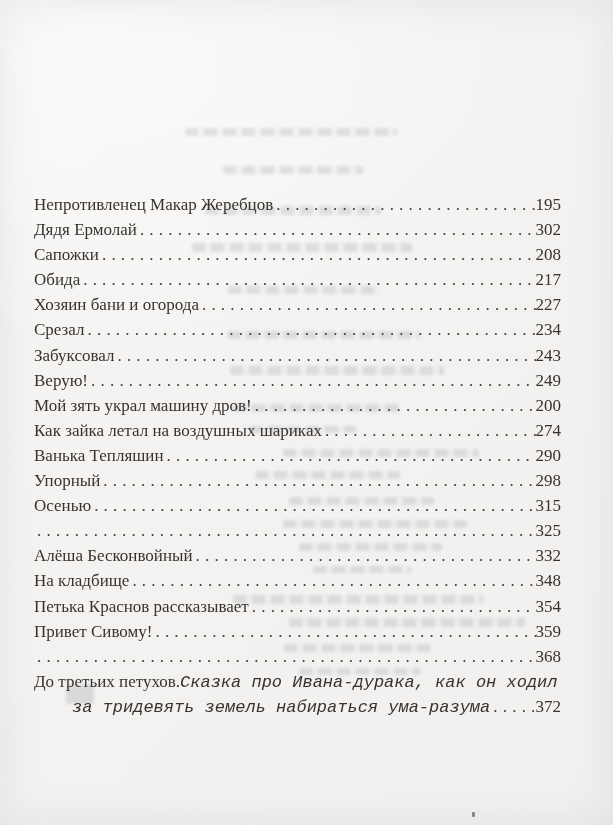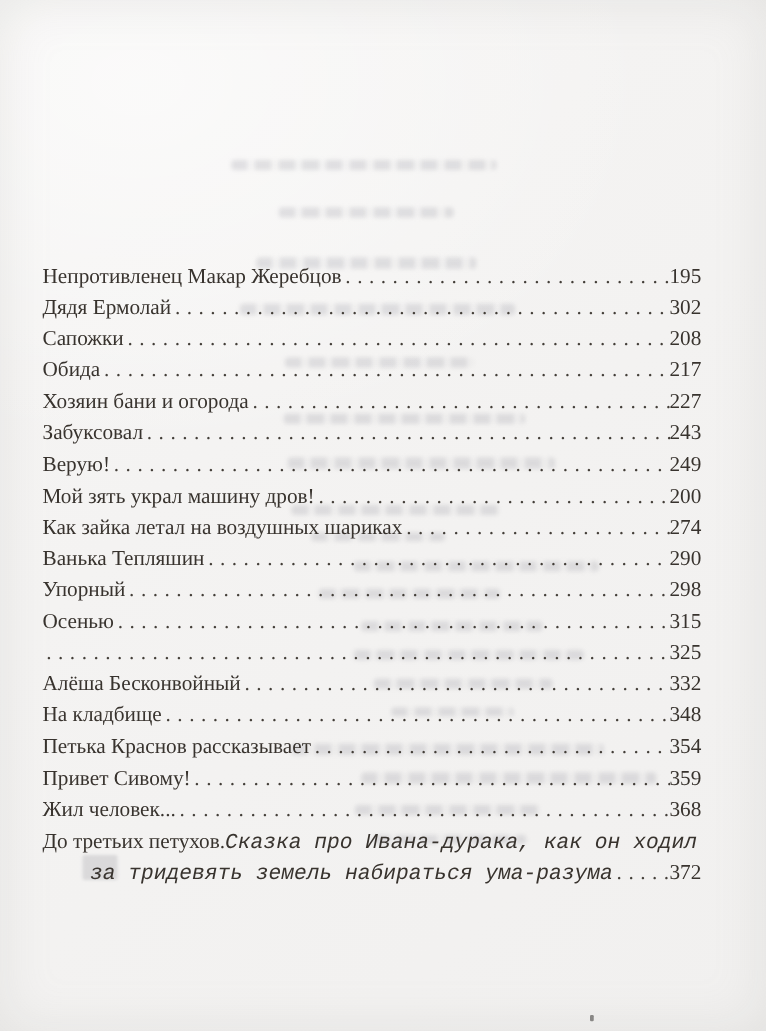--- a/index.html
+++ b/index.html
@@ -11,21 +11,21 @@
       radial-gradient(ellipse 700px 500px at 18% 8%, rgba(255,255,255,0.55), rgba(255,255,255,0) 60%),
       linear-gradient(135deg,#f6f5f4 0%,#f3f2f1 55%,#f1f0ef 100%);
     overflow:hidden;
     font-family:"Liberation Serif","DejaVu Serif",serif;
     box-shadow:inset 0 0 42px rgba(160,158,155,0.18);
   }
   .toc{
     position:absolute;
     left:34px;
     width:527px;
-    top:208px;
+    top:192px;
     color:#38332e;
   }
   .row{
     display:flex;
     align-items:baseline;
     height:25.1px;
     line-height:25.1px;
     font-size:17px;
     white-space:nowrap;
   }
@@ -112,20 +112,25 @@
         <span class="title">Обида</span>
         <span class="leader"></span>
         <span class="pagenum">217</span>
       </div>
       <div class="row">
         <span class="title">Хозяин бани и огорода</span>
         <span class="leader"></span>
         <span class="pagenum">227</span>
       </div>
       <div class="row">
+        <span class="title">Срезал</span>
+        <span class="leader"></span>
+        <span class="pagenum">234</span>
+      </div>
+      <div class="row">
         <span class="title">Забуксовал</span>
         <span class="leader"></span>
         <span class="pagenum">243</span>
       </div>
       <div class="row">
         <span class="title">Верую!</span>
         <span class="leader"></span>
         <span class="pagenum">249</span>
       </div>
       <div class="row">
@@ -171,21 +176,20 @@
         <span class="title">Петька Краснов рассказывает</span>
         <span class="leader"></span>
         <span class="pagenum">354</span>
       </div>
       <div class="row">
         <span class="title">Привет Сивому!</span>
         <span class="leader"></span>
         <span class="pagenum">359</span>
       </div>
       <div class="row">
-        <span class="title">Жил человек...</span>
         <span class="leader"></span>
         <span class="pagenum">368</span>
       </div>
       <div class="row">
         <span class="title">До третьих петухов. </span>
         <span class="title italic">Сказка про Ивана-дурака, как он ходил</span>
       </div>
       <div class="row indent">
         <span class="title italic">за тридевять земель набираться ума-разума</span>
         <span class="leader"></span>

